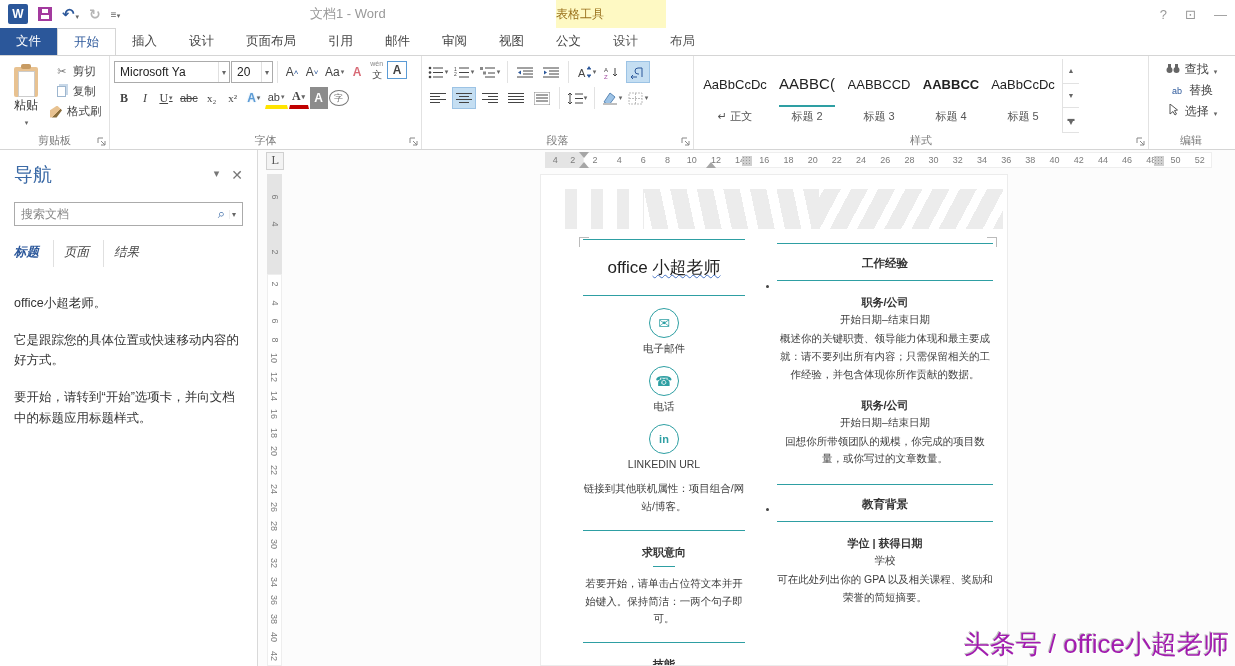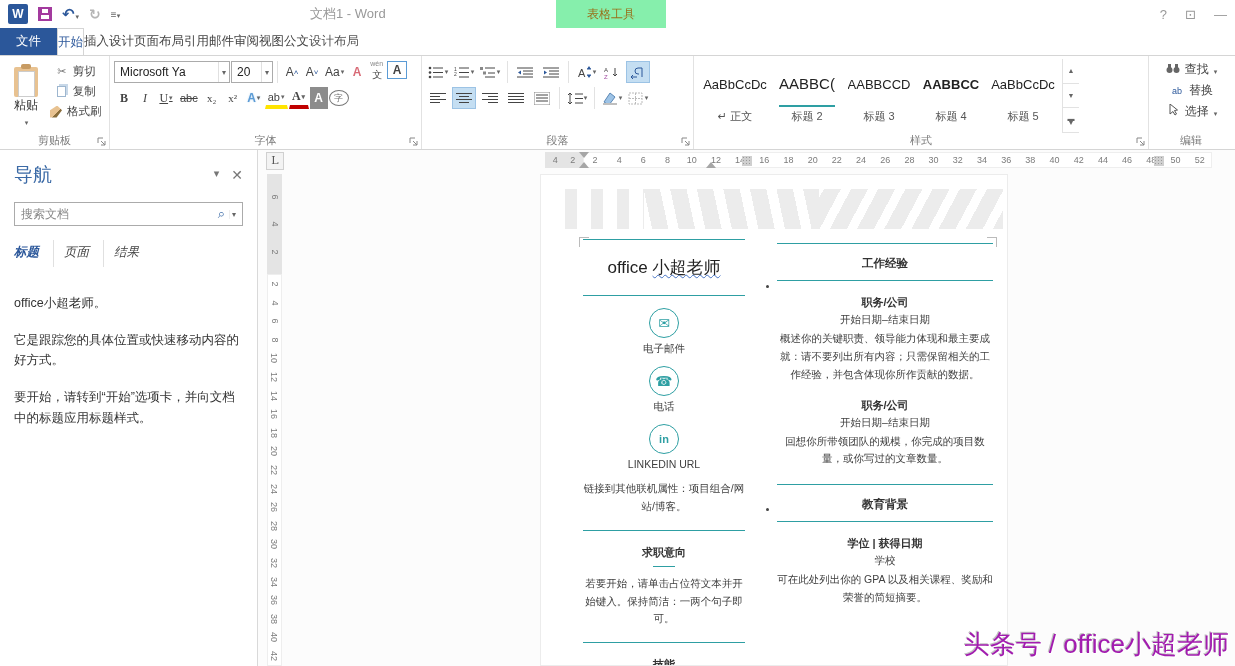--- a/index.html
+++ b/index.html
@@ -13,27 +13,27 @@
     font-size:12px; display:flex; align-items:center; justify-content:center; border-radius:2px;}
   .save-ico { width:14px; height:14px; border:2px solid #A33A9E; position:relative; background:#A33A9E;}
   .save-ico::before{content:""; position:absolute; left:2px; top:0; width:6px; height:4px; background:#fff;}
   .save-ico::after{content:""; position:absolute; left:1px; bottom:0; width:8px; height:4px; background:#fff;}
   .undo-ico { color:#2B579A; font-size:15px; font-weight:bold;}
   .redo-ico { color:#b5b5b5; font-size:14px; font-weight:bold;}
   .qat-more { color:#666; font-size:10px; letter-spacing:-1px;}
   .doc-title { position:absolute; left:310px; top:0; height:28px; line-height:28px;
     color:#999; font-size:13px; }
   .context-header { position:absolute; left:556px; top:0; width:110px; height:28px;
-    background:#86efac; color:#99711C; font-size:12px; text-align:center; line-height:28px;}
+    background:#fef9c3; color:#99711C; font-size:12px; line-height:28px;}
   .title-icons { position:absolute; right:8px; top:0; height:28px; display:flex; gap:18px;
     align-items:center; color:#999; font-size:13px;}
 
   
   .tabrow { height:27px; display:flex; background:#fff; position:relative; }
-  .tab { padding:0 0; font-size:12.5px; color:#444; line-height:26px; }
+  .tab { padding:0 16px; font-size:12.5px; color:#444; line-height:26px; }
   .tab.file { background:#2B579A; color:#fff; width:57px; text-align:center; padding:0; }
   .tab.active { color:#2B579A; border:1px solid #d5d5d5; border-bottom:none; background:#fff; }
   .tab.ctx { color:#555; }
 
   
   .ribbon { height:95px; background:#fff; border-top:1px solid #d5d5d5; border-bottom:1px solid #d5d5d5;
     display:flex; position:relative; }
   .rgroup { position:relative; border-right:1px solid #e2e2e2; padding:3px 4px 16px 4px; }
   .rgroup-label { position:absolute; bottom:1px; left:0; right:0; text-align:center;
     font-size:11px; color:#7b7b7b; }

